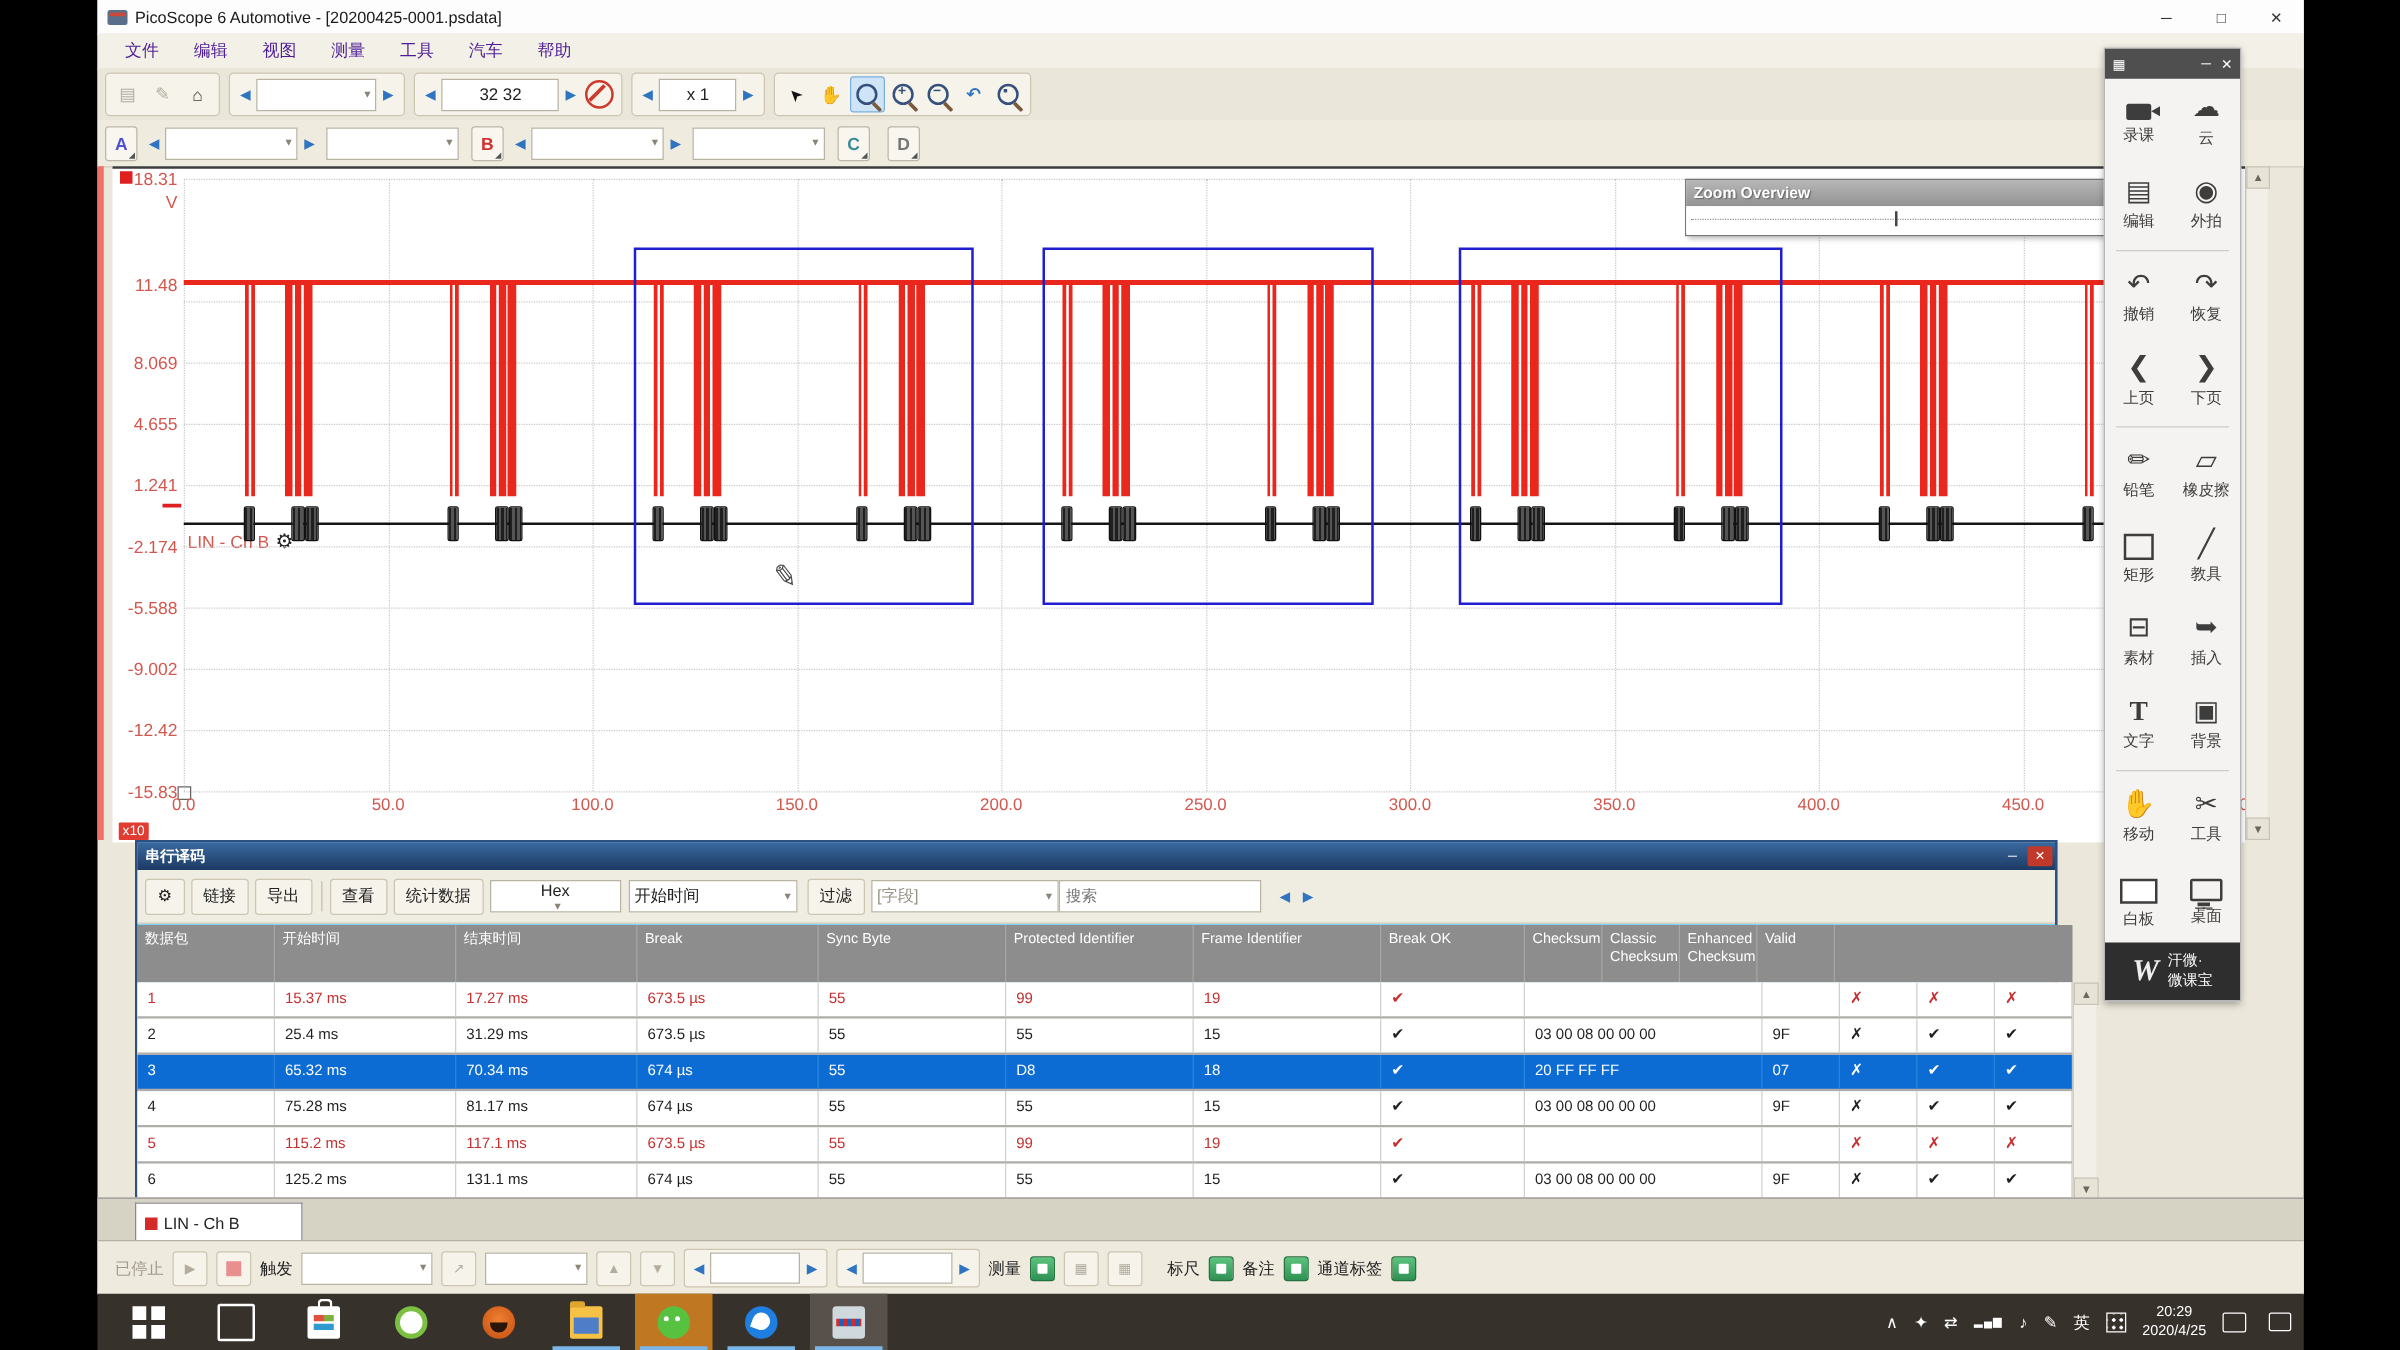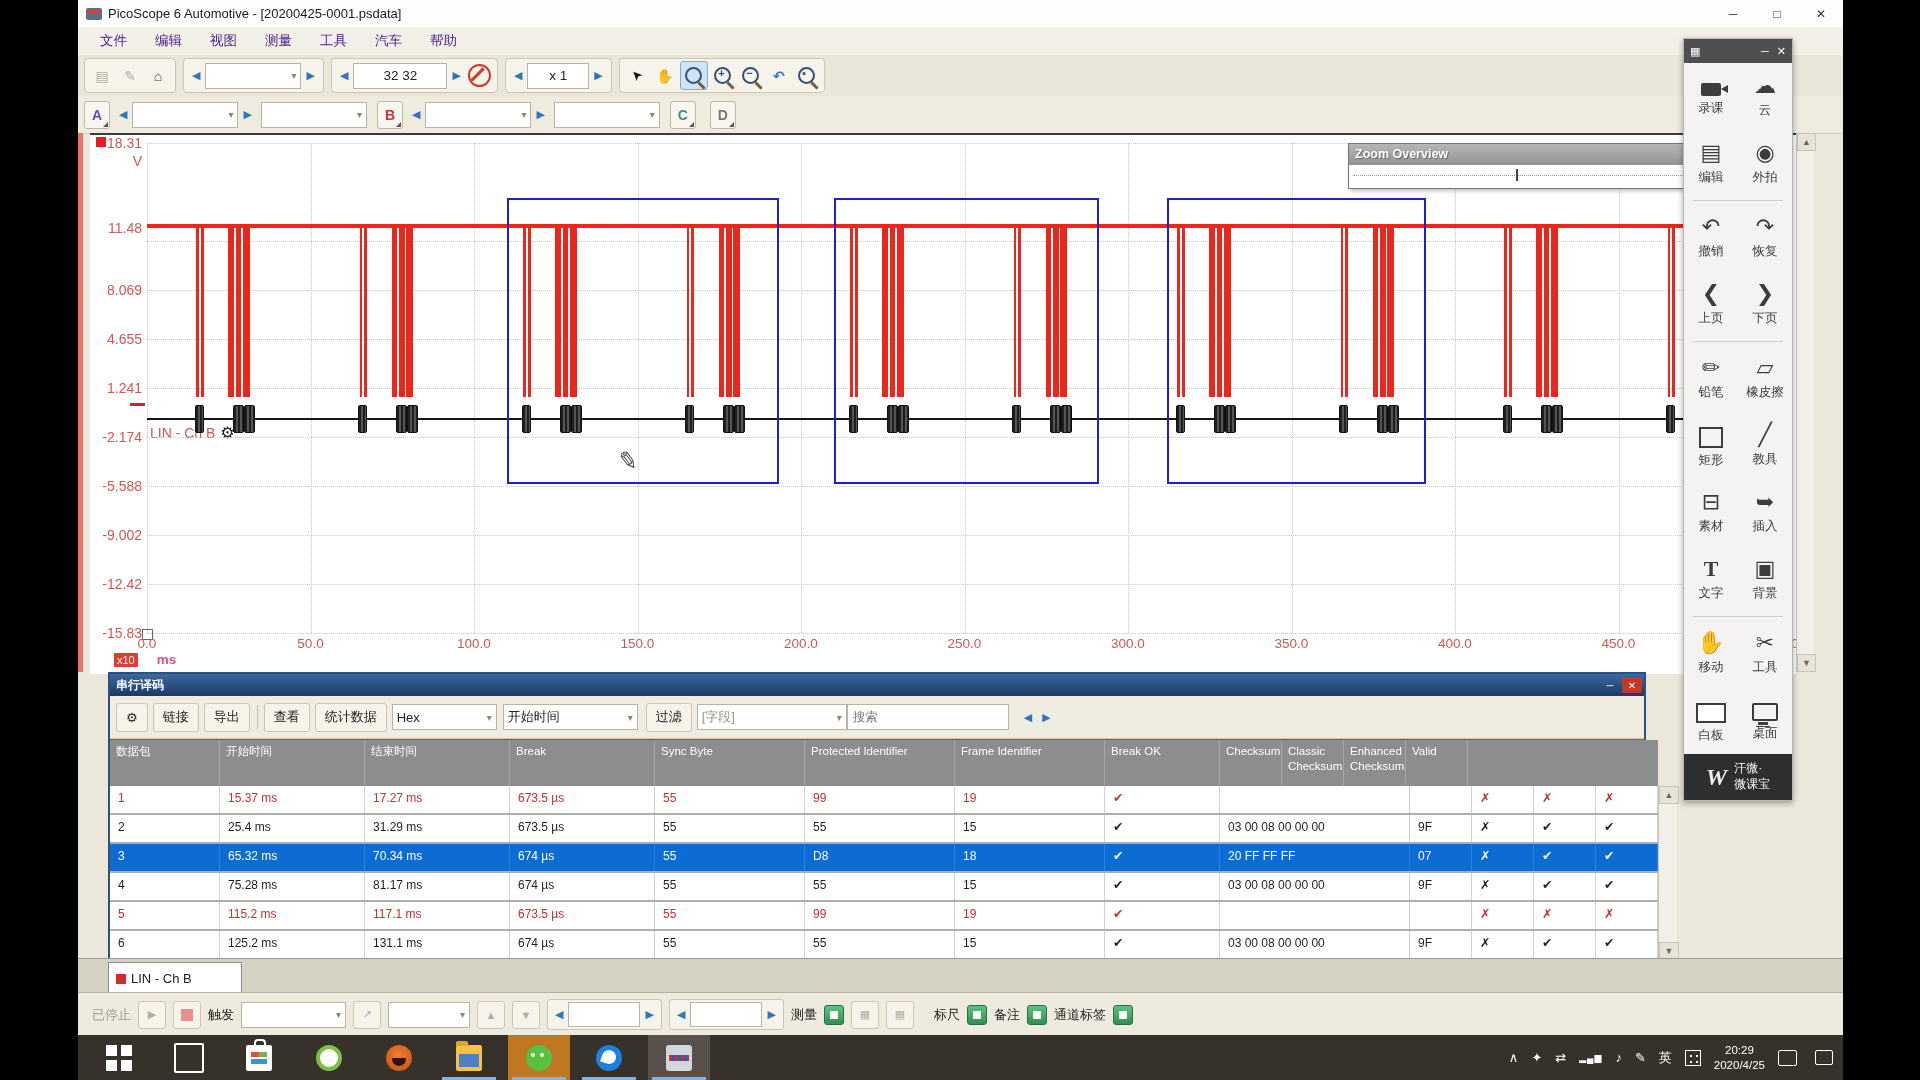--- a/index.html
+++ b/index.html
@@ -45,41 +45,41 @@
   #highline{position:absolute;height:4px;background:#ea271c;}
   #baseline{position:absolute;height:2px;background:#151515;}
   .pkt{position:absolute;background:repeating-linear-gradient(90deg,#1f1f1f 0 2px,#555 2px 4px);border:1px solid #111;border-radius:2px;}
   .zbox{position:absolute;border:2px solid #1f1fd0;}
   #lin-label{position:absolute;left:60px;top:288px;display:flex;align-items:center;gap:5px;font-size:14px;color:#d4574e;}
   #lin-gear{color:#222;font-size:16px;}
   #pencil-cursor{position:absolute;left:528px;top:312px;font-size:24px;color:#4a4a4a;transform:rotate(8deg);}
   .redsq{position:absolute;left:6px;top:2px;width:10px;height:10px;background:#e02020;}
   .whitesq{position:absolute;left:52px;top:494px;width:9px;height:9px;background:#fff;border:1px solid #666;}
   .zerodash{position:absolute;left:40px;top:268px;width:15px;height:3px;background:#e02020;}
-  #xscale-row{position:absolute;left:5px;top:517px;display:flex;align-items:flex-end;gap:19px;}
+  #xscale-row{position:absolute;left:5px;top:517px;display:flex;align-items:flex-end;gap:6px;flex-direction:column;}
   #xscale-badge{background:#e03c32;color:#fff;font-size:11px;padding:1px 3px;border-radius:1px;}
   #xunit{font-size:13.5px;color:#ec4899;font-weight:bold;}
   #chart-scroll{position:absolute;left:1718px;top:133px;width:17px;height:539px;background:#f1efe8;border-left:1px solid #c9c4b6;}
   .scr-btn{position:absolute;left:0;width:17px;height:16px;font-size:9px;color:#6b675c;display:flex;align-items:center;justify-content:center;background:#e7e3d7;border:1px solid #c9c4b6;}
   
   #zoom-overview{position:absolute;left:1270px;top:143px;width:340px;height:44px;border:1px solid #777;box-shadow:2px 2px 4px rgba(0,0,0,.25);background:#fff;}
   #zo-title{height:21px;background:linear-gradient(#b7b7b7,#939393);color:#fff;font-weight:bold;font-size:12.5px;line-height:21px;padding-left:6px;text-shadow:1px 1px 1px #666;}
   #zo-body{position:relative;height:22px;background:#fff;}
   #zo-dots{position:absolute;left:4px;right:4px;top:10px;border-top:1px dotted #999;}
   .zo-needle{position:absolute;left:167px;top:4px;width:2px;height:12px;background:#444;}
   
-  #serial{position:absolute;left:30px;top:672px;width:1538px;height:286px;border:2px solid #2d5080;box-sizing:border-box;background:#a16207;}
+  #serial{position:absolute;left:30px;top:672px;width:1538px;height:286px;border:2px solid #2d5080;box-sizing:border-box;background:#7dd3fc;}
   #s-title{height:22px;background:linear-gradient(#3a699f,#1c3a63);color:#fff;font-size:12px;font-weight:bold;display:flex;align-items:center;padding-left:6px;}
   .s-ctls{margin-left:auto;display:flex;align-items:center;height:100%;}
   .s-ctl{width:20px;height:16px;display:flex;align-items:center;justify-content:center;color:#fff;font-size:10px;margin-right:2px;}
   .s-ctl.red{background:#c0392b;border-radius:2px;}
   #s-toolbar{height:42px;display:flex;align-items:center;padding-left:6px;background:#efece1;border-bottom:1px solid #cfc9b8;}
   .sbtn{background:#f6f3ea;border:1px solid #cbc5b2;border-radius:3px;height:27px;display:flex;align-items:center;padding:0 9px;margin-right:5px;font-size:13px;}
   .ssep{width:1px;height:24px;background:#c5bfae;margin:0 6px 0 2px;}
-  .s-combo{width:95px;}
+  .s-combo{width:95px;flex-direction:column;}
   .s-combo2{width:125px;}
   .s-combo3{width:140px;color:#9a958a;}
   #s-search{width:150px;height:24px;border:1px solid #b9b3a2;background:#fff;font-size:12.5px;padding:0 5px;font-family:inherit;}
   #s-head{position:absolute;left:0;top:66px;width:1548px;height:46px;display:flex;background:#8d8d8d;}
   .hcell{box-sizing:border-box;border-right:1px solid #a6a6a6;color:#fff;font-size:11.5px;line-height:1.3;padding:4px 6px;}
   #s-body{position:absolute;left:0;top:112px;width:1548px;height:174px;background:#fff;}
   .trow{display:flex;height:27px;border-bottom:2px solid #b0aeab;background:#fff;}
   .tcell{box-sizing:border-box;border-right:1px solid #d0d0d0;font-size:12px;line-height:25px;padding:0 8px;overflow:hidden;white-space:nowrap;}
   .trow.error{color:#c62f2f;}
   .trow.normal{color:#1f1f1f;}

